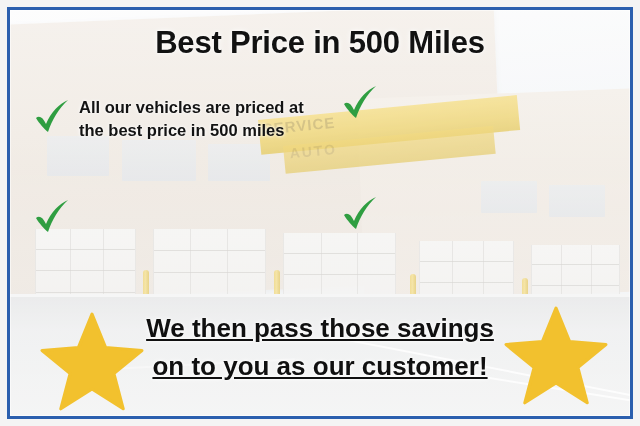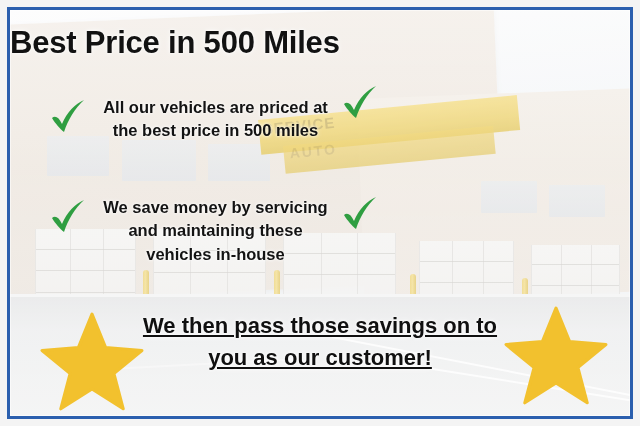--- a/index.html
+++ b/index.html
@@ -189,41 +189,41 @@
   .content {
     position: absolute;
     left: 0; top: 0; right: 0; bottom: 0;
     z-index: 30;
   }
 
   .title {
     position: absolute;
     left: 0; right: 0;
     top: 15px;
-    text-align: left;
+    text-align: center;
     font-size: 31px;
     font-weight: bold;
     color: #121212;
     letter-spacing: -0.2px;
     font-family: "Liberation Sans", sans-serif;
     text-shadow: 0 0 3px rgba(255,255,255,0.9), 0 0 6px rgba(255,255,255,0.8);
   }
 
   .bullets {
     position: absolute;
     left: 0; right: 0;
     top: 68px;
   }
   .bullet-row {
     position: absolute;
     display: flex;
     align-items: flex-start;
     gap: 7px;
   }
-  .bullet-row.left  { left: 38px;  width: 288px; text-align: center; }
+  .bullet-row.left  { left: 22px;  width: 288px; }
   .bullet-row.right { left: 330px; width: 285px; }
   .bullet-row.r1 { top: 0px; }
   .bullet-row.r2 { top: 110px; }
   .bullet-row.left.r1 { top: 18px; }
   .bullet-row.left.r2 { top: 118px; }
   .bullet-row.right.r1 { top: 4px; }
   .bullet-row.right.r2 { top: 115px; }
 
   .check {
     flex: 0 0 auto;
@@ -241,21 +241,21 @@
     font-family: "Liberation Sans", sans-serif;
     text-shadow: 0 0 3px rgba(255,255,255,0.92), 0 0 5px rgba(255,255,255,0.75);
   }
 
   .closing {
     position: absolute;
     left: 120px;
     right: 120px;
     top: 300px;
     text-align: center;
-    font-size: 22px;
+    font-size: 26px;
     font-weight: bold;
     line-height: 1.45;
     color: #101010;
     text-decoration: underline;
     text-underline-offset: 2px;
     font-family: "Liberation Sans", sans-serif;
     text-shadow: 0 0 3px rgba(255,255,255,0.95), 0 0 6px rgba(255,255,255,0.8);
   }
 
   .star {
@@ -368,21 +368,20 @@
             </svg>
           </span>
         </div>
 
         <div class="bullet-row left r2">
           <span class="check">
             <svg viewBox="0 0 40 38" xmlns="http://www.w3.org/2000/svg">
               <path d="M4 20 C7 17, 11 19, 14 26 C19 14, 27 6, 36 2 C27 10, 20 22, 16 34 C12 31, 7 25, 4 20 Z" fill="#2f9e41"></path>
             </svg>
           </span>
-          <span class="bullet-text">We save money by servicing and maintaining these vehicles in-house</span>
         </div>
 
         <div class="bullet-row right r2">
           <span class="check">
             <svg viewBox="0 0 40 38" xmlns="http://www.w3.org/2000/svg">
               <path d="M4 20 C7 17, 11 19, 14 26 C19 14, 27 6, 36 2 C27 10, 20 22, 16 34 C12 31, 7 25, 4 20 Z" fill="#2f9e41"></path>
             </svg>
           </span>
         </div>
 

